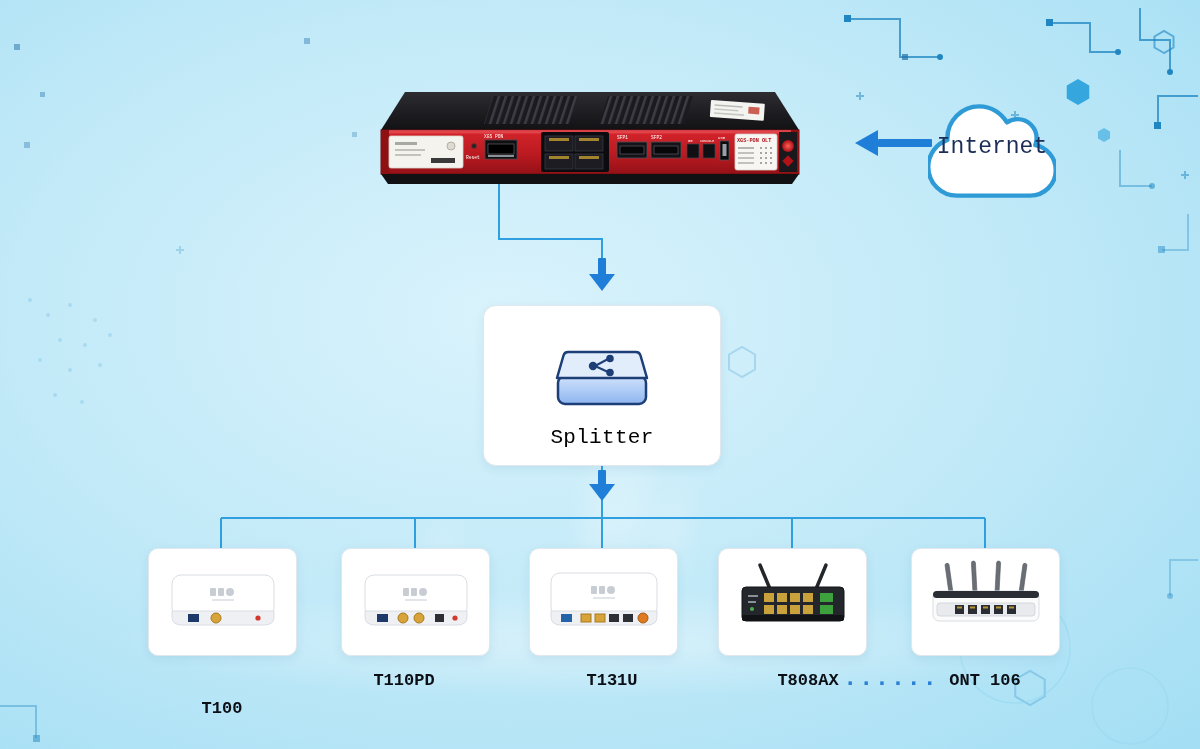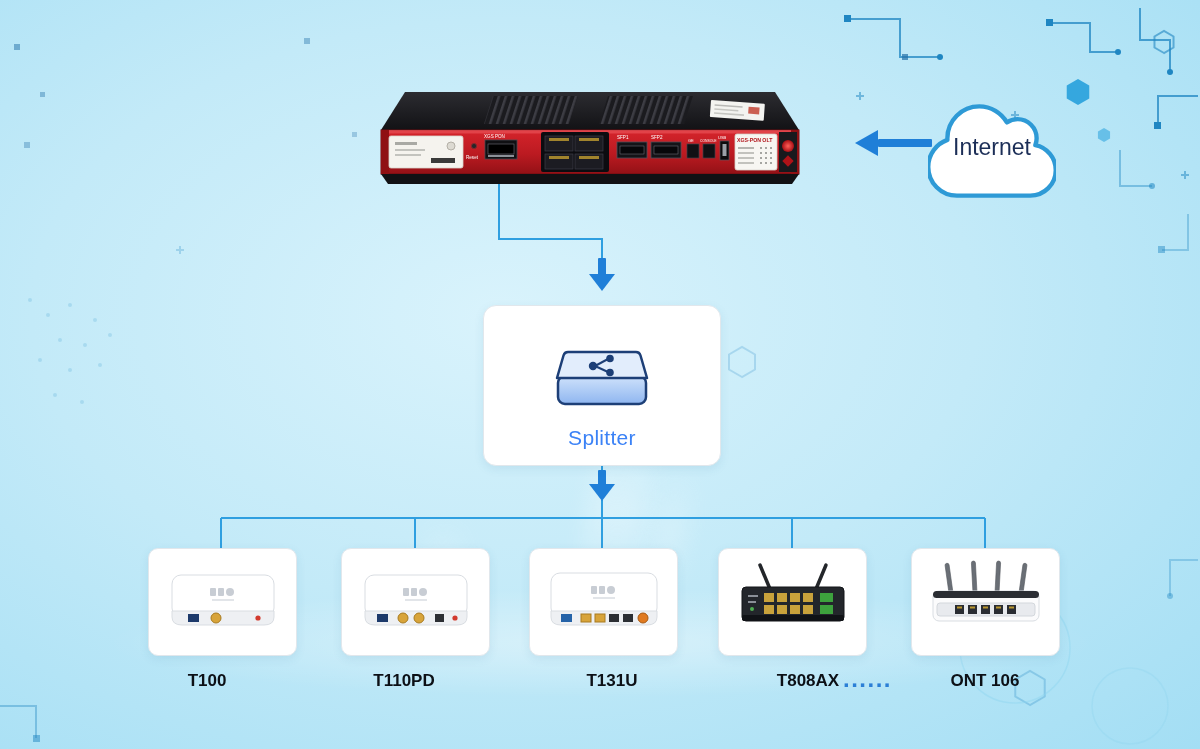--- a/index.html
+++ b/index.html
@@ -1,35 +1,35 @@
 <!DOCTYPE html>
 <html><head>
 <meta charset="utf-8">
 <style>
   html,body{margin:0;padding:0;background:#eaf7fd;}
   .stage{
     position:relative;width:1200px;height:749px;overflow:hidden;
-    font-family:Liberation Sans, sans-serif;
+    font-family:Liberation Mono, monospace;
     background:radial-gradient(ellipse at 42% 42%, #d9f3fc 0%, #c3eaf8 48%, #a3def4 100%);
   }
   .abs{position:absolute;}
   svg{display:block;}
   .layer{position:absolute;inset:0;pointer-events:none;}
 
   
   .streak{position:absolute;background:linear-gradient(180deg,rgba(255,255,255,0),rgba(255,255,255,.6),rgba(255,255,255,0));
           filter:blur(11px);border-radius:40px;}
   .band{position:absolute;background:radial-gradient(ellipse at 50% 50%, rgba(255,255,255,.38), rgba(255,255,255,0) 70%);}
 
   
   .card{position:absolute;background:#ffffff;border:1px solid #e1e7ec;border-radius:10px;
         box-shadow:0 3px 10px rgba(40,110,150,.10);}
   .splitter-card{left:483px;top:305px;width:238px;height:161px;border-radius:13px;
         display:flex;flex-direction:column;align-items:center;padding-top:30px;box-sizing:border-box;}
-  .splitter-label{margin-top:16px;font-size:21px;font-weight:500;color:#3b82f6;letter-spacing:.3px;}
+  .splitter-label{margin-top:16px;font-size:21px;font-weight:500;color:#000000;letter-spacing:.3px;}
 
   .device-card{width:147px;height:106px;display:flex;align-items:center;justify-content:center;}
   .device-label{position:absolute;top:671px;width:160px;text-align:center;
         font-size:17px;font-weight:600;color:#0c1016;}
   .ellipsis{position:absolute;left:843px;top:665px;font-size:24px;font-weight:900;
         color:#2b7fd6;letter-spacing:1.5px;}
 
   
   .cloud-wrap{left:928px;top:100px;width:128px;height:102px;}
   .internet-label{position:absolute;left:928px;top:134px;width:128px;text-align:center;
@@ -384,21 +384,21 @@
         <rect x="86" y="46" width="9" height="9" fill="#2a2d33"></rect>
         <rect x="36" y="47.5" width="5" height="2" fill="#b9962f"></rect>
           <rect x="49" y="47.5" width="5" height="2" fill="#b9962f"></rect>
         <rect x="62" y="47.5" width="5" height="2" fill="#b9962f"></rect>
           <rect x="75" y="47.5" width="5" height="2" fill="#b9962f"></rect>
         <rect x="88" y="47.5" width="5" height="2" fill="#b9962f"></rect>
       </g>
     </svg>
   </div>
 
-  <div class="device-label" style="left:127px;">T100</div>
+  <div class="device-label" style="left:142px;margin-top:28px;">T100</div>
   <div class="device-label" style="left:324px;">T110PD</div>
   <div class="device-label" style="left:532px;">T131U</div>
   <div class="device-label" style="left:728px;">T808AX</div>
   <div class="device-label" style="left:905px;">ONT 106</div>
 
   <div class="ellipsis">......</div>
 
 </div>
 
 </body></html>

